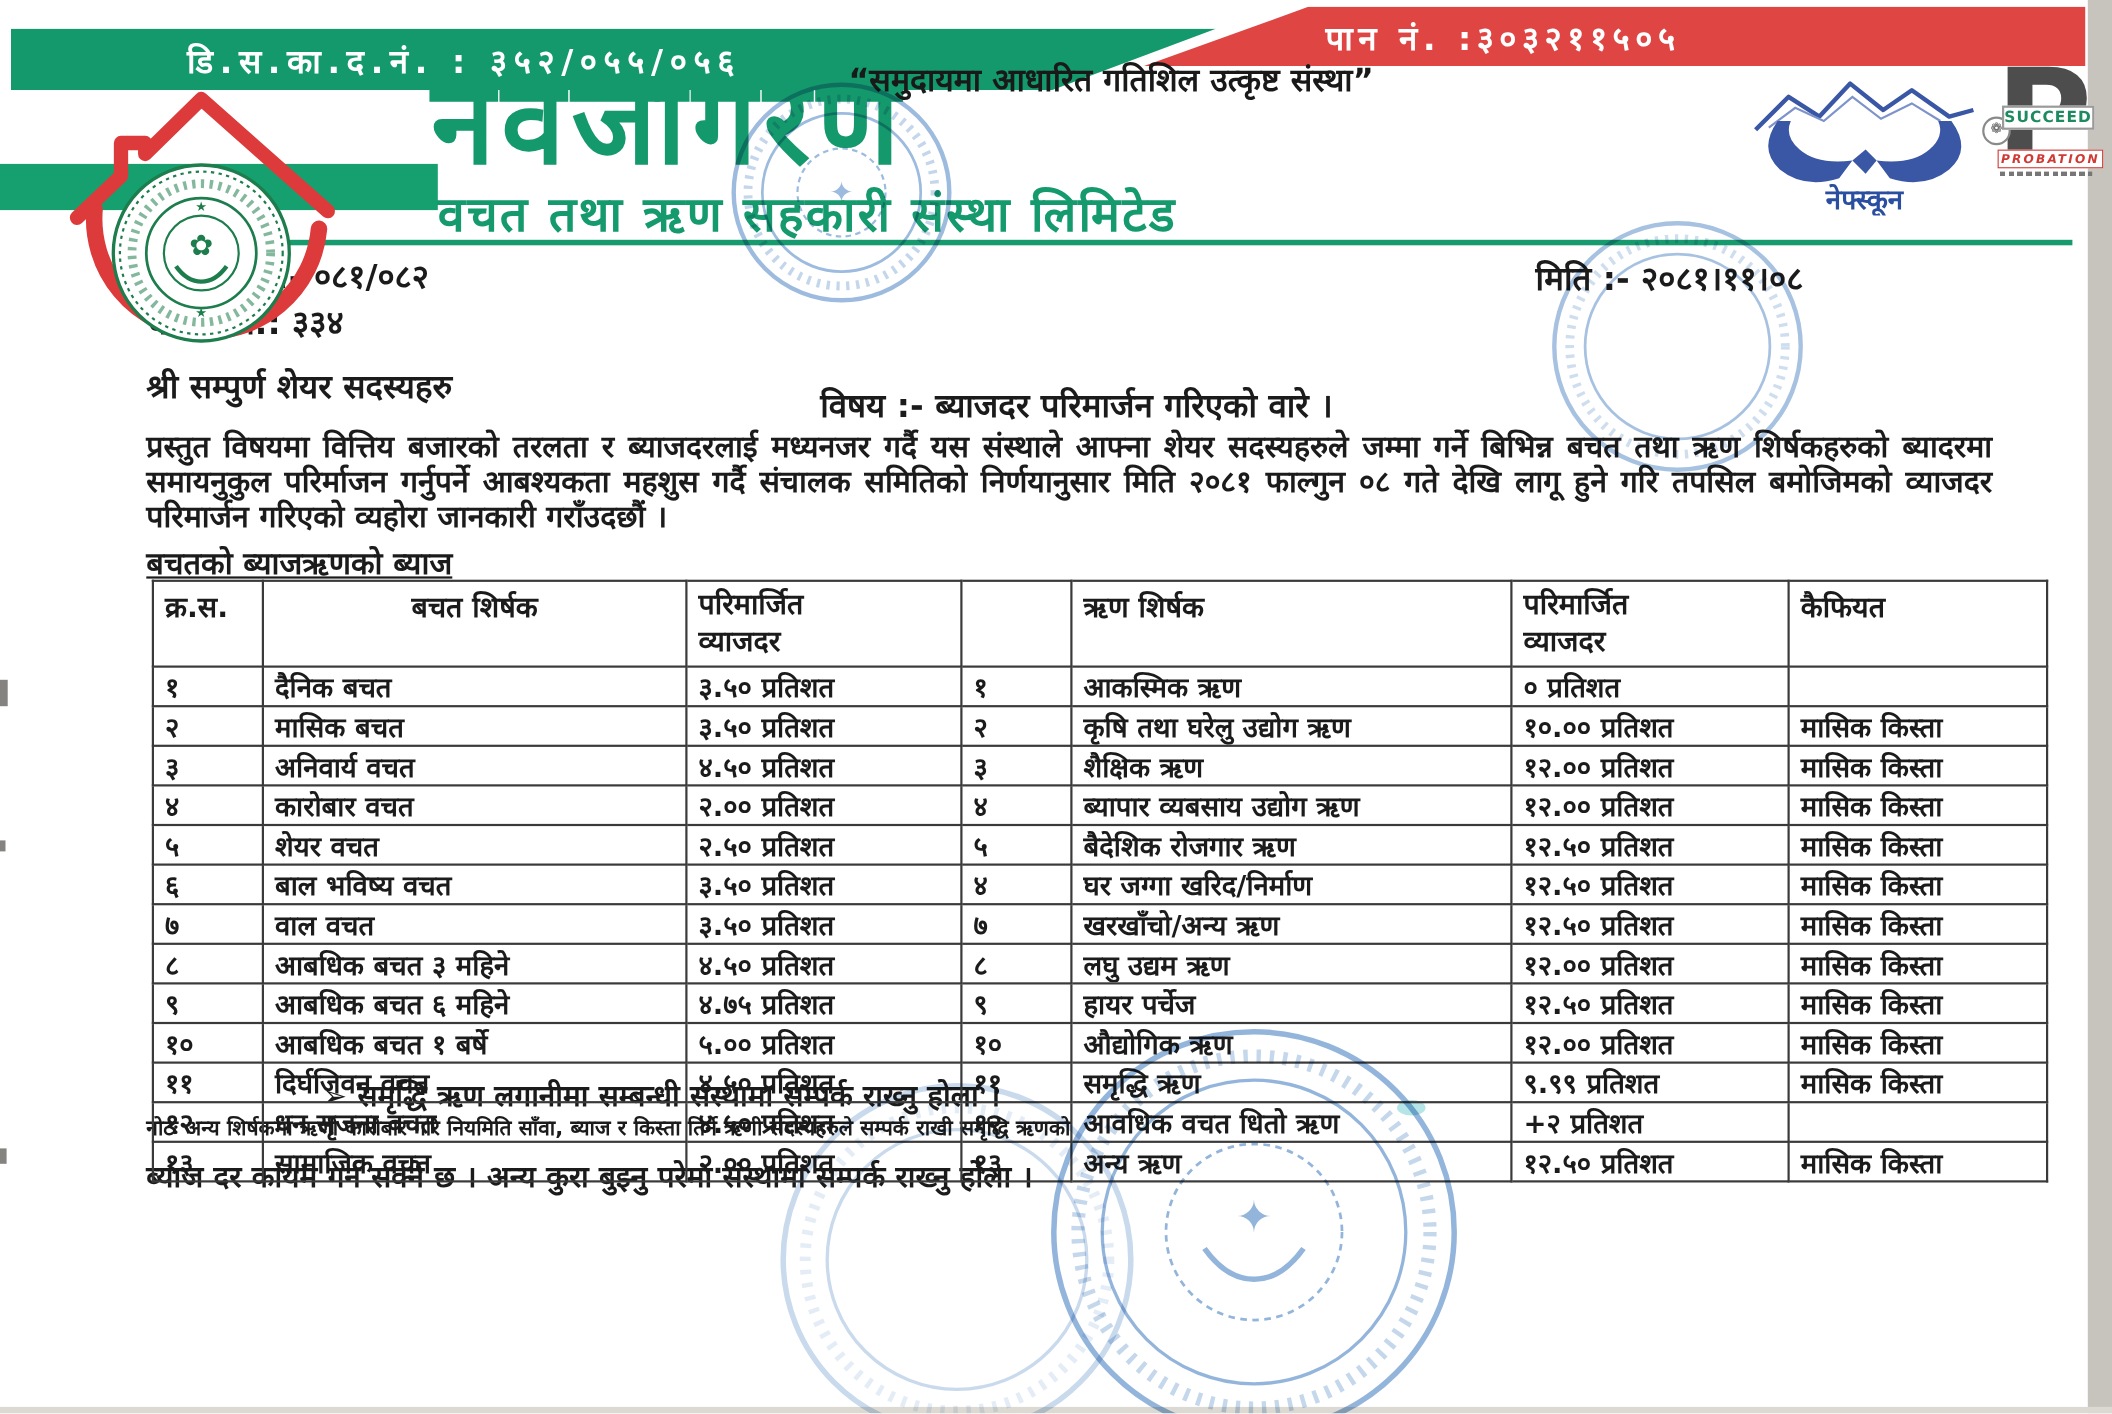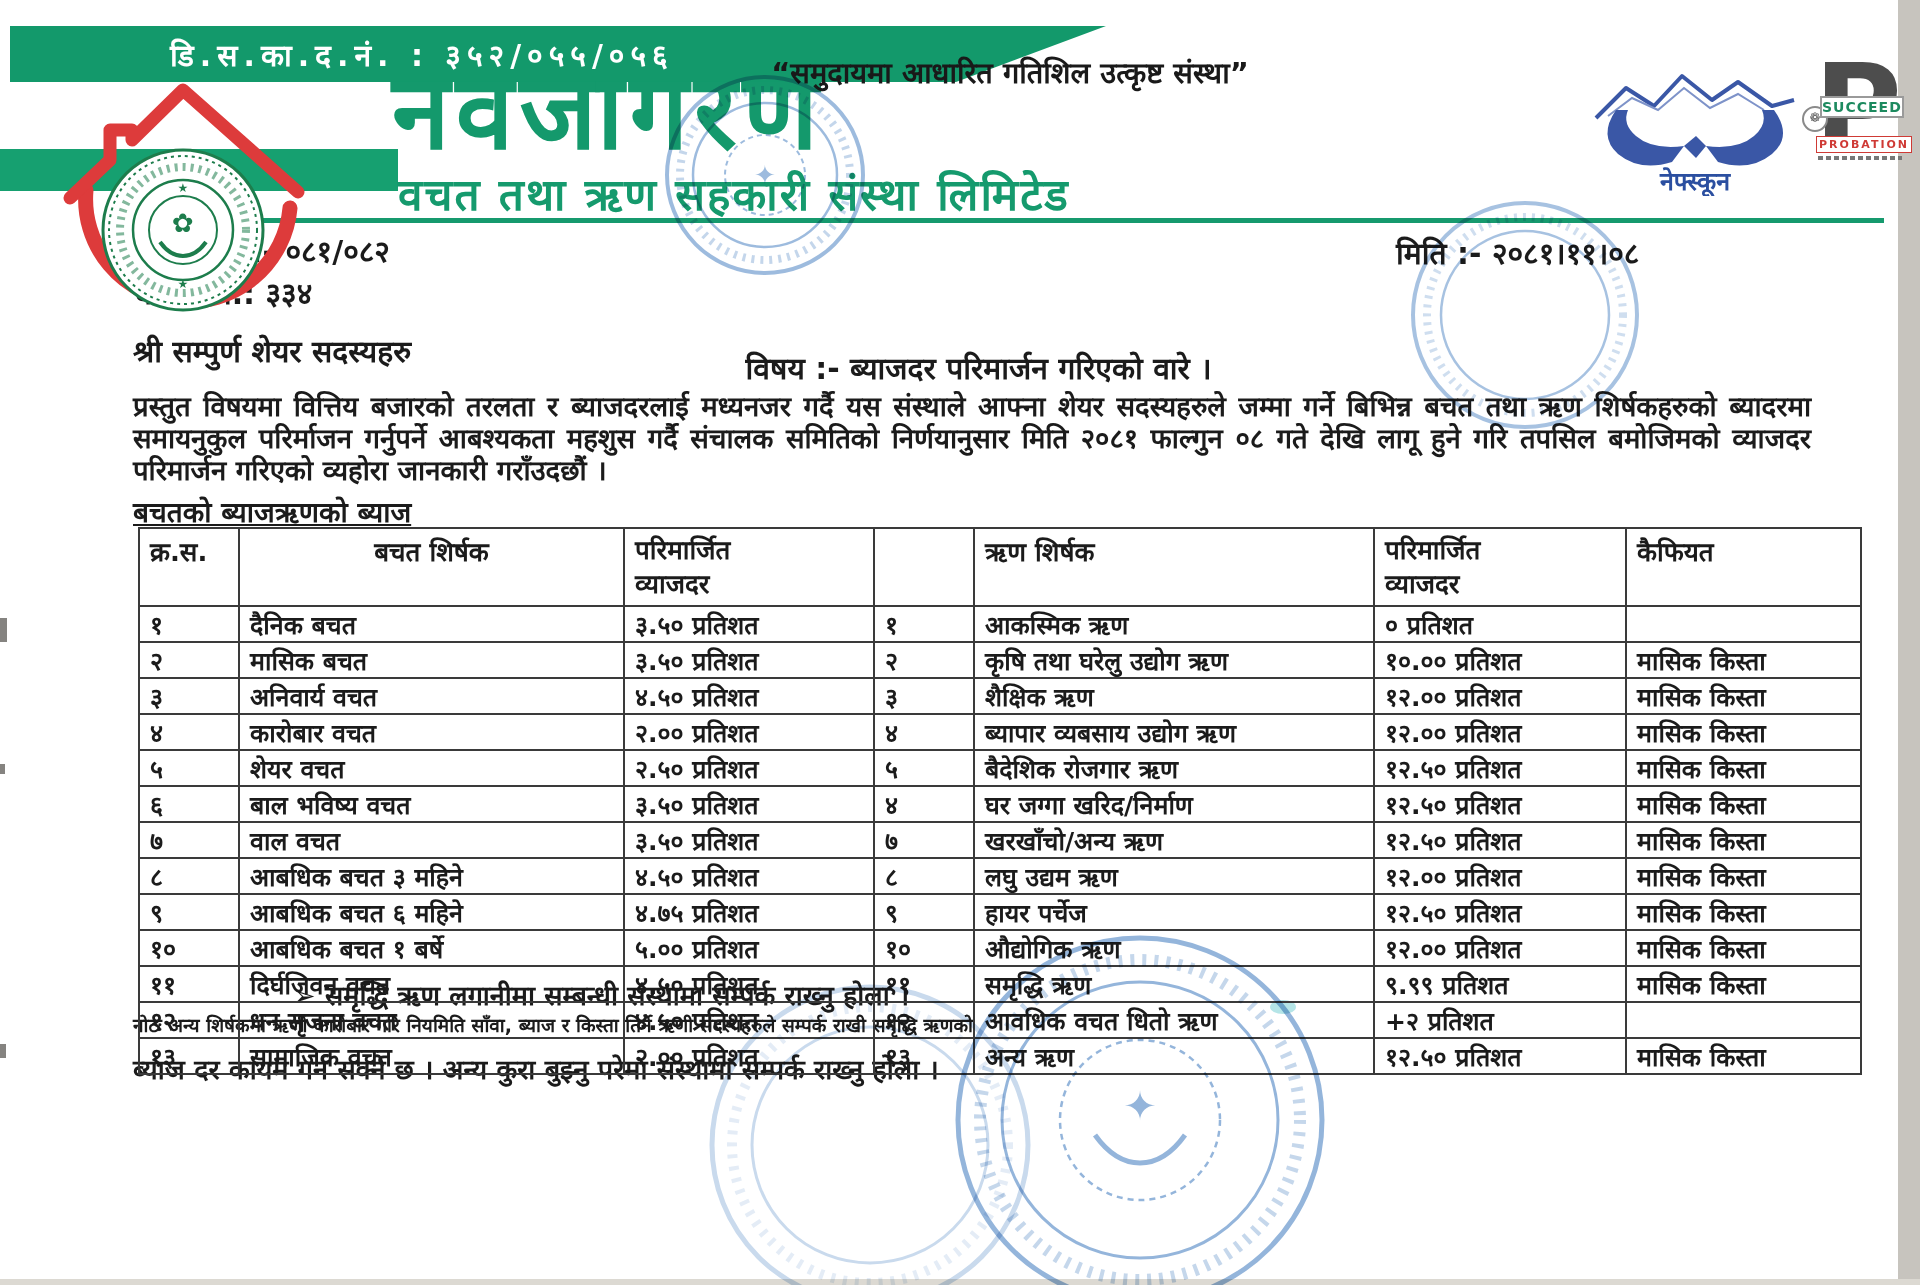--- a/index.html
+++ b/index.html
@@ -62,21 +62,21 @@
     font-family:"DejaVu Sans","Liberation Sans",sans-serif;
   }
   .succeed-word{
     position:absolute;left:14px;top:34px;
     background:#ffffff;border:2px solid #9a9a9a;color:#1d8a5f;
     font-size:14px;font-weight:700;letter-spacing:1px;padding:1px 0;
   }
   .probation-word{
     position:absolute;left:10px;top:74px;
     color:#cf3a35;font-size:11px;font-weight:700;letter-spacing:2px;
-    border:1px solid #cf3a35;padding:1px 2px;background:#fff;
+    border:1px solid #cf3a35;padding:1px 2px;background:#fff;font-style:italic;
   }
   .succeed-tagline{
     position:absolute;left:12px;top:94px;width:84px;height:4px;
     background:repeating-linear-gradient(90deg,#777 0 5px,transparent 5px 8px);
   }
   .succeed-emblem{
     position:absolute;left:-4px;top:44px;width:22px;height:22px;border-radius:50%;
     border:2px solid #8a8a8a;background:#fff;color:#555;
     font-size:13px;line-height:20px;text-align:center;font-weight:700;
   }
@@ -120,20 +120,23 @@
   .edge-bottom{left:0;bottom:0;width:1920px;height:6px;background:#dcd9d2;}
   .speck{background:#44413c;opacity:.65;}
 </style>
 </head>
 <body>
 
 <div id="page">
 
   <div class="abs bar-green">
     <span class="bar-text">डि.स.का.द.नं. : ३५२/०५५/०५६</span>
+  </div>
+  <div class="abs bar-red">
+    <span class="bar-text">पान नं. :३०३२११५०५</span>
   </div>
   <div class="abs stripe-left"></div>
 
   <div class="abs main-logo">
     <svg width="262" height="268" viewBox="0 0 262 268">
 
       <path d="M34 120 A 100 100 0 1 0 238 138" fill="none" stroke="#dd3b3b" stroke-width="15" stroke-linecap="round"></path>
       <path d="M18 128 L58 90 L58 60 L80 60 L80 70 L131 20 L246 122" fill="none" stroke="#dd3b3b" stroke-width="13" stroke-linejoin="round" stroke-linecap="round"></path>
 
       <circle cx="131" cy="160" r="80" fill="#ffffff" stroke="#1d7d4c" stroke-width="3"></circle>

